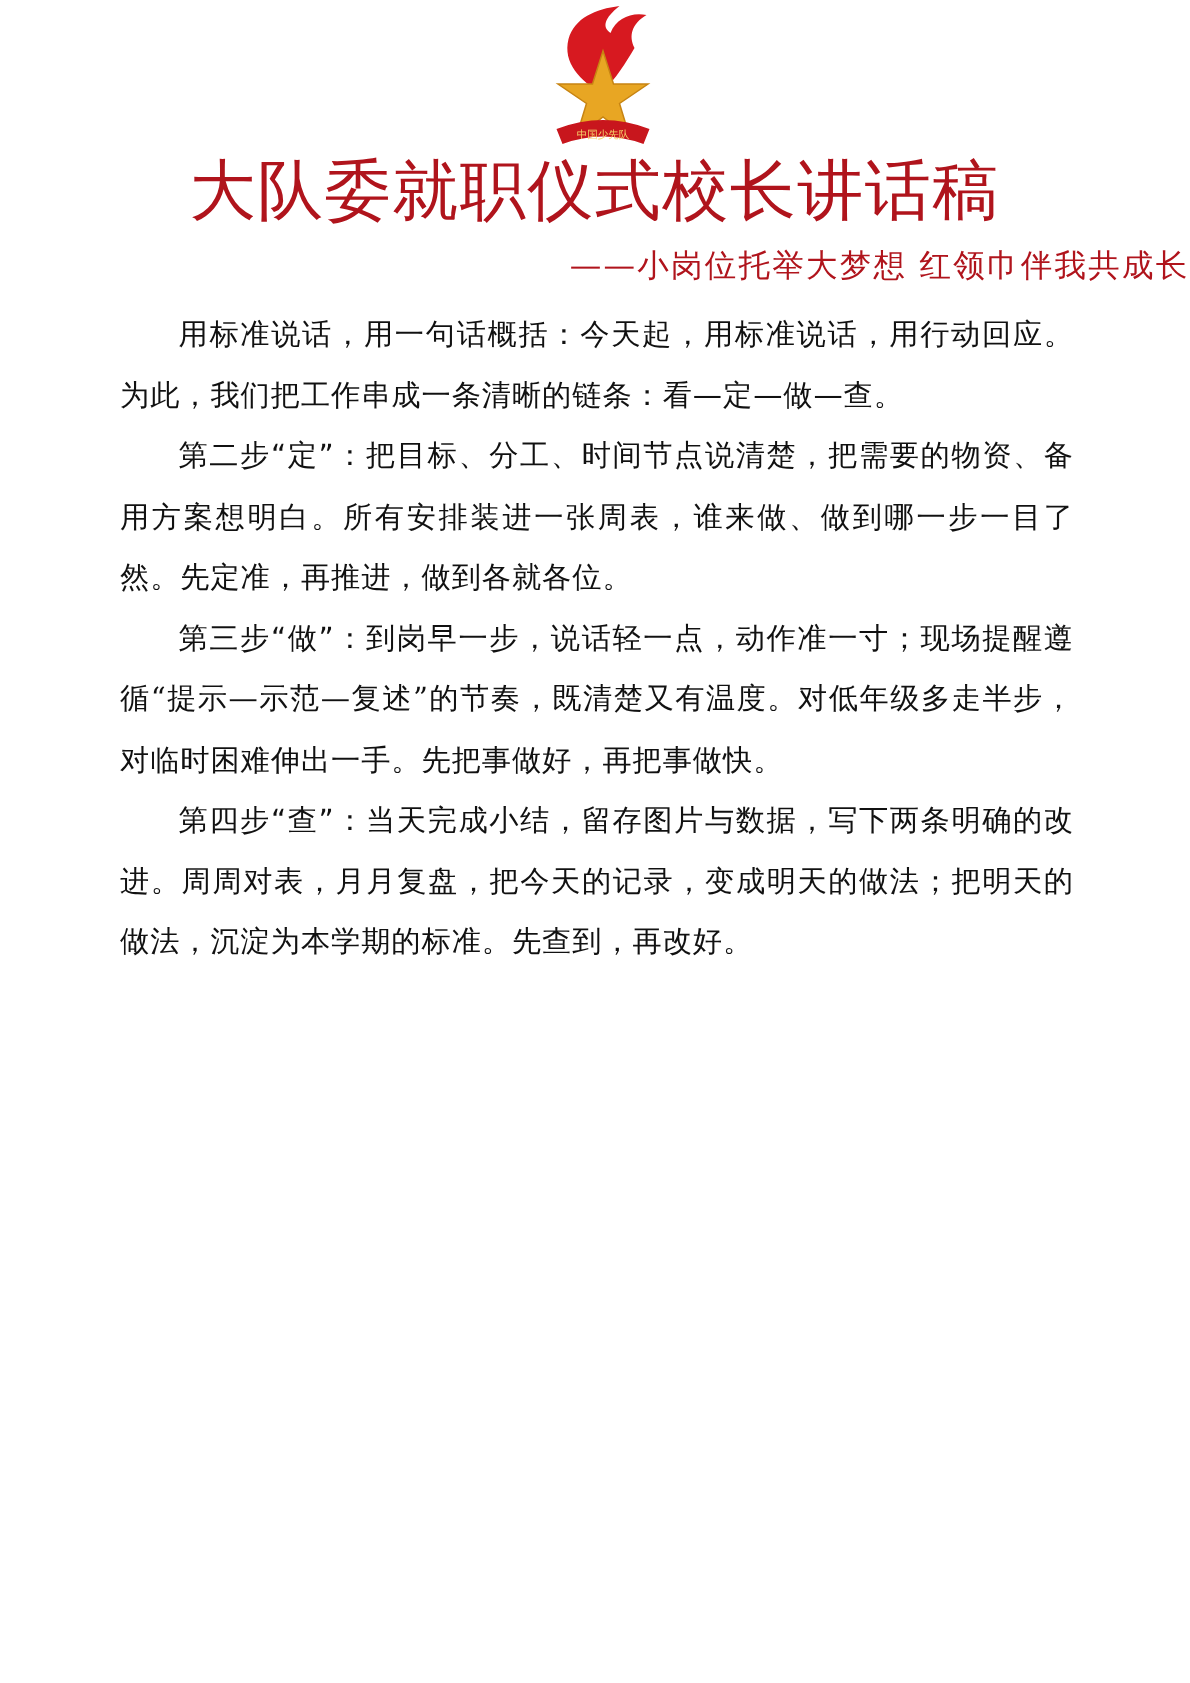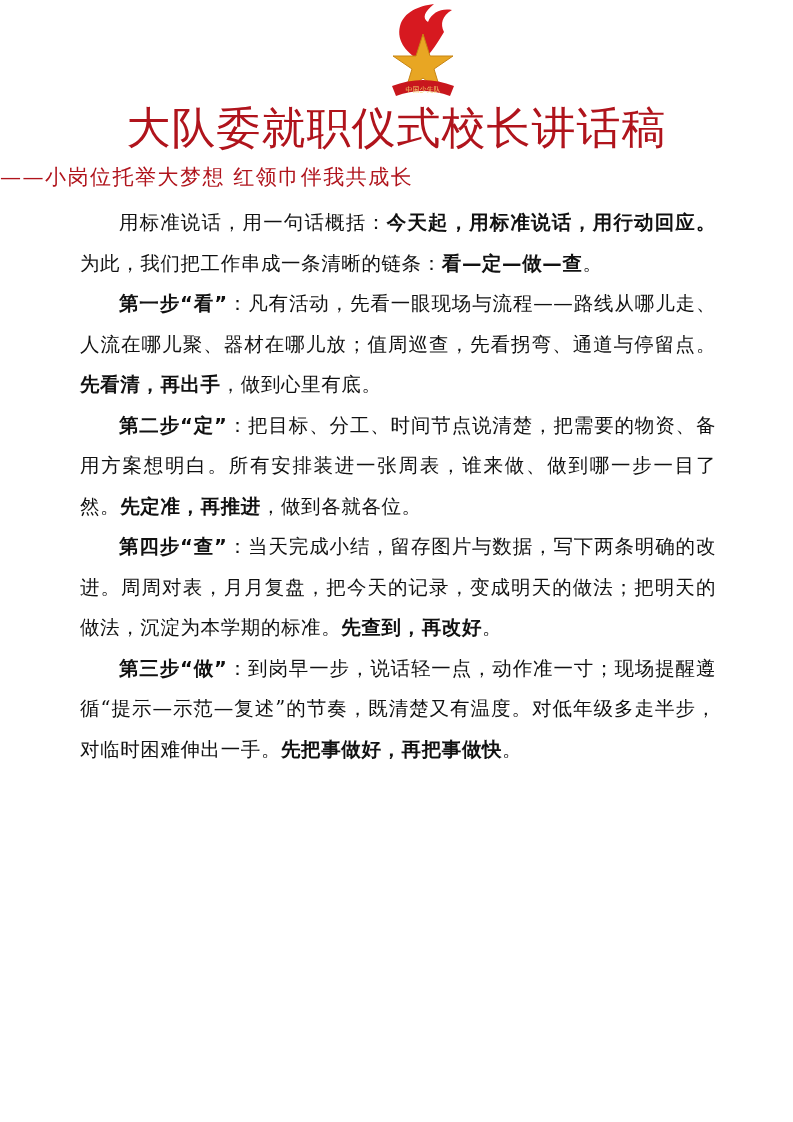--- a/index.html
+++ b/index.html
@@ -1,44 +1,43 @@
 <!DOCTYPE html>
 <html><head>
   <meta charset="utf-8">
   <style>
     html, body { margin: 0; padding: 0; background: #ffffff; }
     body { width: 793px; height: 1122px; position: relative; overflow: hidden;
            font-family: "DejaVu Serif", "Liberation Serif", serif; color: #111; }
-    .emblem { position: absolute; left: 378px; top: 2px; width: 90px; height: 105px; }
+    .emblem { position: absolute; left: 357px; top: 2px; width: 90px; height: 105px; }
     .title { position: absolute; left: 0; width: 793px; top: 98px; text-align: center;
              font-size: 44px; letter-spacing: 1px; color: #b0141c; font-weight: normal;
              font-family: "DejaVu Serif", "Liberation Serif", serif; line-height: 60px; }
-    .subtitle { position: absolute; left: 0; width: 793px; top: 162px; text-align: left;
+    .subtitle { position: absolute; left: 0; width: 793px; top: 162px; text-align: right;
                 font-size: 21px; color: #b0141c; letter-spacing: 1.5px; line-height: 30px; }
     .body { position: absolute; left: 80px; top: 203px; width: 636px; font-size: 19.5px;
             line-height: 40.5px; text-align: justify; letter-spacing: 0.6px; }
     .body p { margin: 0; }
     .indent { text-indent: 2em; }
-    .b { font-weight: bold; font-family: "DejaVu Sans", "Liberation Sans", sans-serif; }
+    .b { font-weight: normal; font-family: "DejaVu Sans", "Liberation Sans", sans-serif; }
   </style>
 </head>
 <body>
 
 <div class="emblem">
   <svg width="90" height="105" viewBox="0 0 90 105">
     <path d="M44 60 C30 52 18 40 22 24 C26 10 40 4 56 2 C46 10 44 16 50 20 C54 10 64 6 74 8 C64 14 62 22 66 30 C60 40 54 50 44 60 Z" fill="#d71920"></path>
     <path d="M38 58 L52 58 L48 64 L42 64 Z" fill="#e6b04a"></path>
     <polygon points="45,32 52,54 75,54 56,67 63,90 45,76 27,90 34,67 15,54 38,54" fill="#e8a623" stroke="#c78412" stroke-width="1"></polygon>
     <path d="M14 84 Q45 72 76 84 L72 94 Q45 84 18 94 Z" fill="#c8161d"></path>
     <text x="45" y="90" font-size="7" text-anchor="middle" fill="#f6d36a" font-family="DejaVu Sans, sans-serif">中国少先队</text>
   </svg>
 </div>
 
 <div class="title">大队委就职仪式校长讲话稿</div>
 <div class="subtitle">——小岗位托举大梦想 红领巾伴我共成长</div>
 
 <div class="body">
   <p class="indent"><span>用标准说话，用一句话概括：</span><span class="b">今天起，用标准说话，用行动回应。</span><span>为此，我们把工作串成一条清晰的链条：</span><span class="b">看—定—做—查</span><span>。</span></p>
-  <p class="indent"><span class="b">第一步“看”</span><span>：凡有活动，先看一眼现场与流程——路线从哪儿走、人流在哪儿聚、器材在哪儿放；值周巡查，先看拐弯、通道与停留点。</span><span class="b">先看清，再出手</span><span>，做到心里有底。</span></p>
   <p class="indent"><span class="b">第二步“定”</span><span>：把目标、分工、时间节点说清楚，把需要的物资、备用方案想明白。所有安排装进一张周表，谁来做、做到哪一步一目了然。</span><span class="b">先定准，再推进</span><span>，做到各就各位。</span></p>
+  <p class="indent"><span class="b">第三步“做”</span><span>：到岗早一步，说话轻一点，动作准一寸；现场提醒遵循“提示—示范—复述”的节奏，既清楚又有温度。对低年级多走半步，对临时困难伸出一手。</span><span class="b">先把事做好，再把事做快</span><span>。</span></p>
   <p class="indent"><span class="b">第四步“查”</span><span>：当天完成小结，留存图片与数据，写下两条明确的改进。周周对表，月月复盘，把今天的记录，变成明天的做法；把明天的做法，沉淀为本学期的标准。</span><span class="b">先查到，再改好</span><span>。</span></p>
-  <p class="indent"><span class="b">第三步“做”</span><span>：到岗早一步，说话轻一点，动作准一寸；现场提醒遵循“提示—示范—复述”的节奏，既清楚又有温度。对低年级多走半步，对临时困难伸出一手。</span><span class="b">先把事做好，再把事做快</span><span>。</span></p>
 </div>
 
 </body></html>

